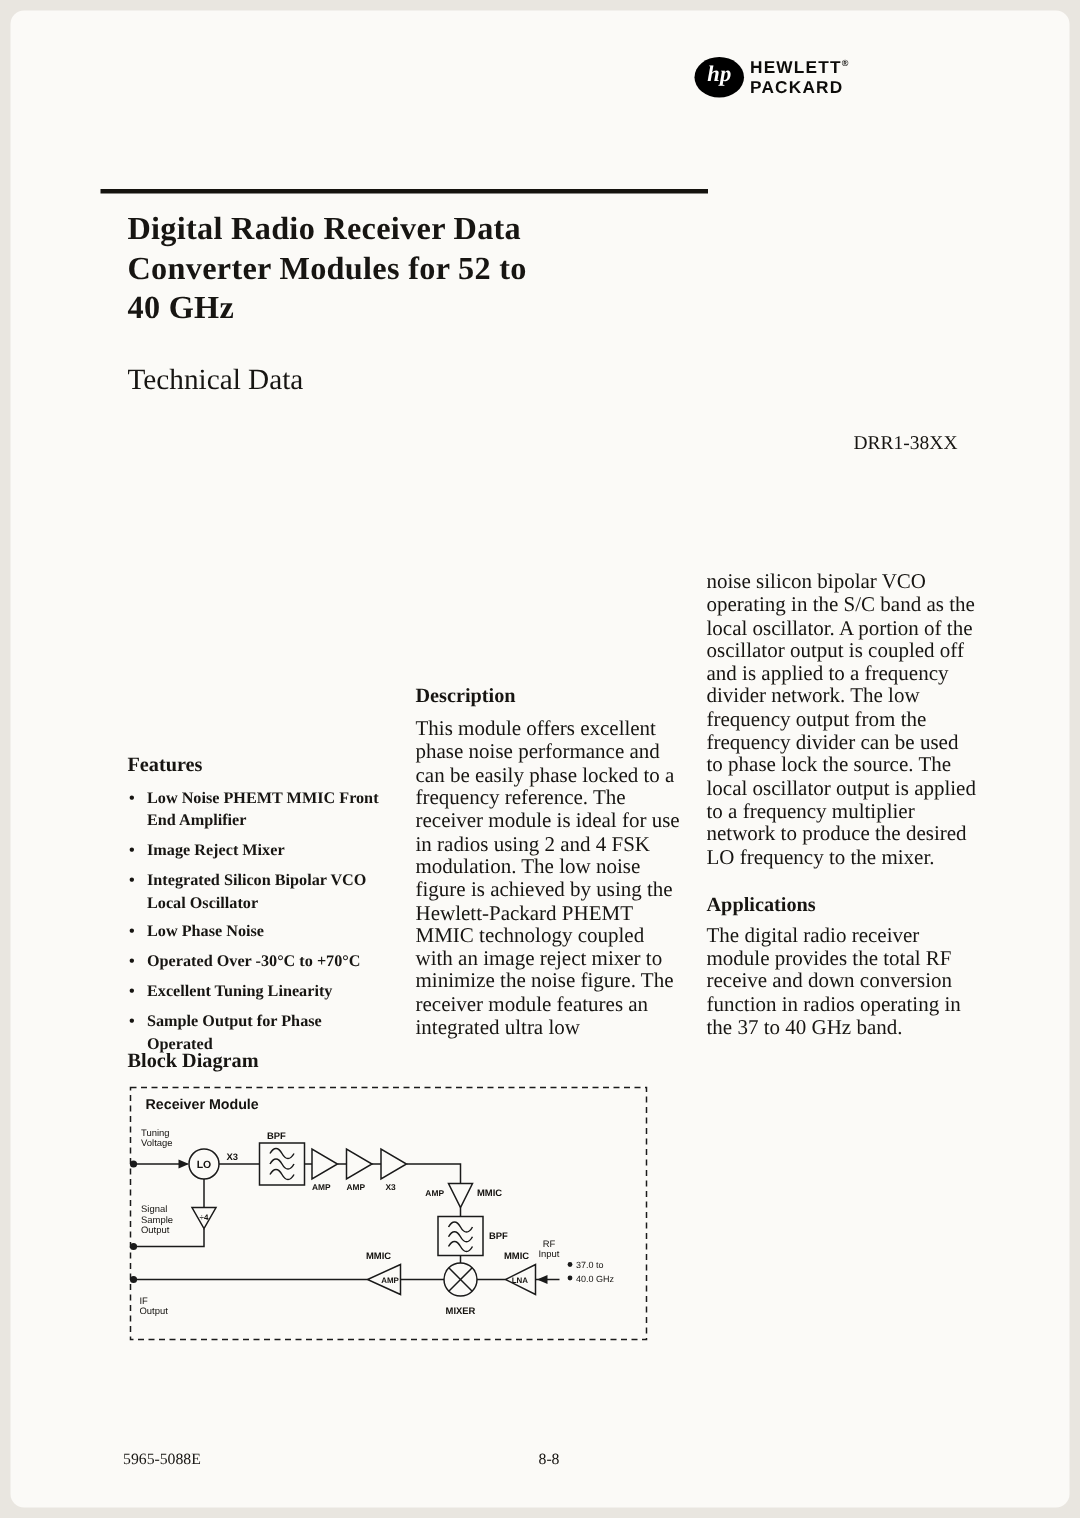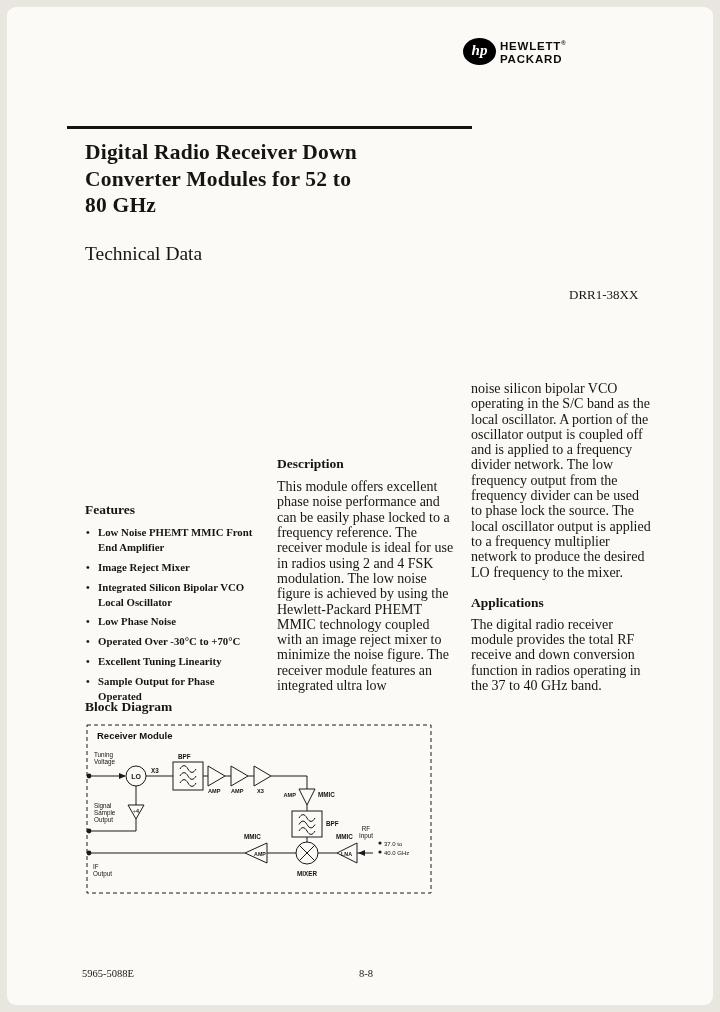--- a/index.html
+++ b/index.html
@@ -56,23 +56,23 @@
     </div>
     <div class="hp-text">
       <div><span>HEWLETT</span><sup>®</sup></div>
       <div>PACKARD</div>
     </div>
   </div>
 
   <div class="abs rule"></div>
 
   <div class="abs title">
-    <div>Digital Radio Receiver Down</div>
+    <div>Digital Radio Receiver Data</div>
     <div>Converter Modules for 52 to</div>
-    <div>80 GHz</div>
+    <div>40 GHz</div>
   </div>
   <div class="abs subtitle">Technical Data</div>
   <div class="abs model">DRR1-38XX</div>
 
   <div class="abs cols">
     <div class="col1">
       <div class="colhead">Features</div>
       <ul class="features">
         <li>Low Noise PHEMT MMIC Front End Amplifier</li>
         <li>Image Reject Mixer</li>

